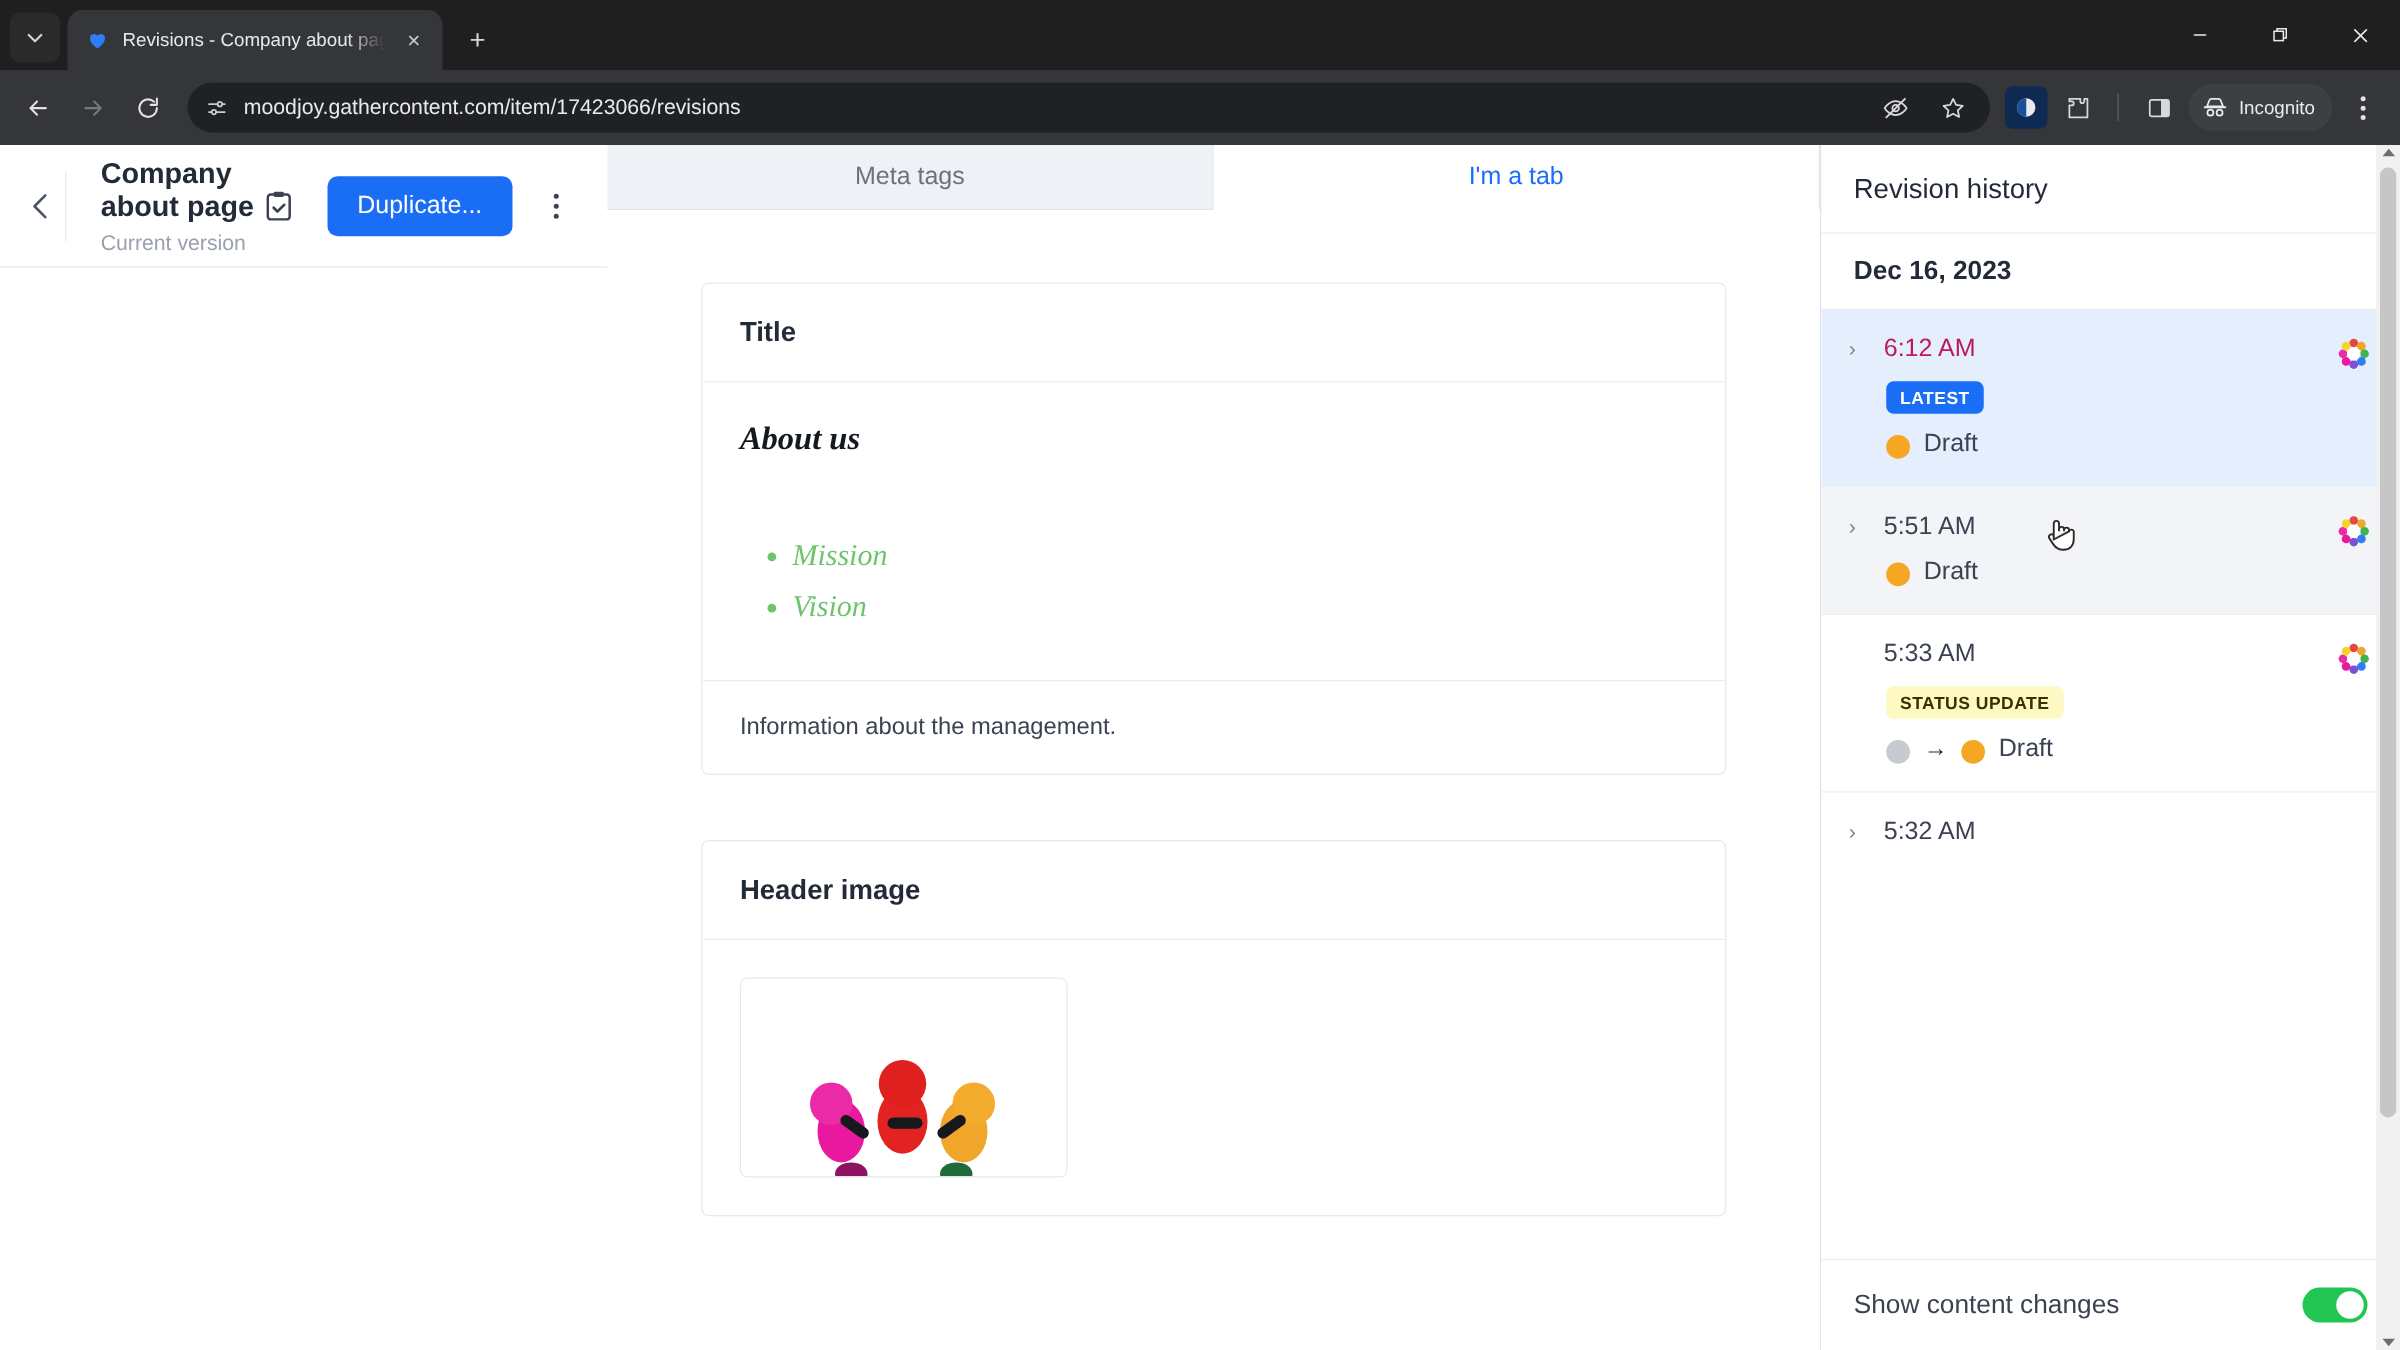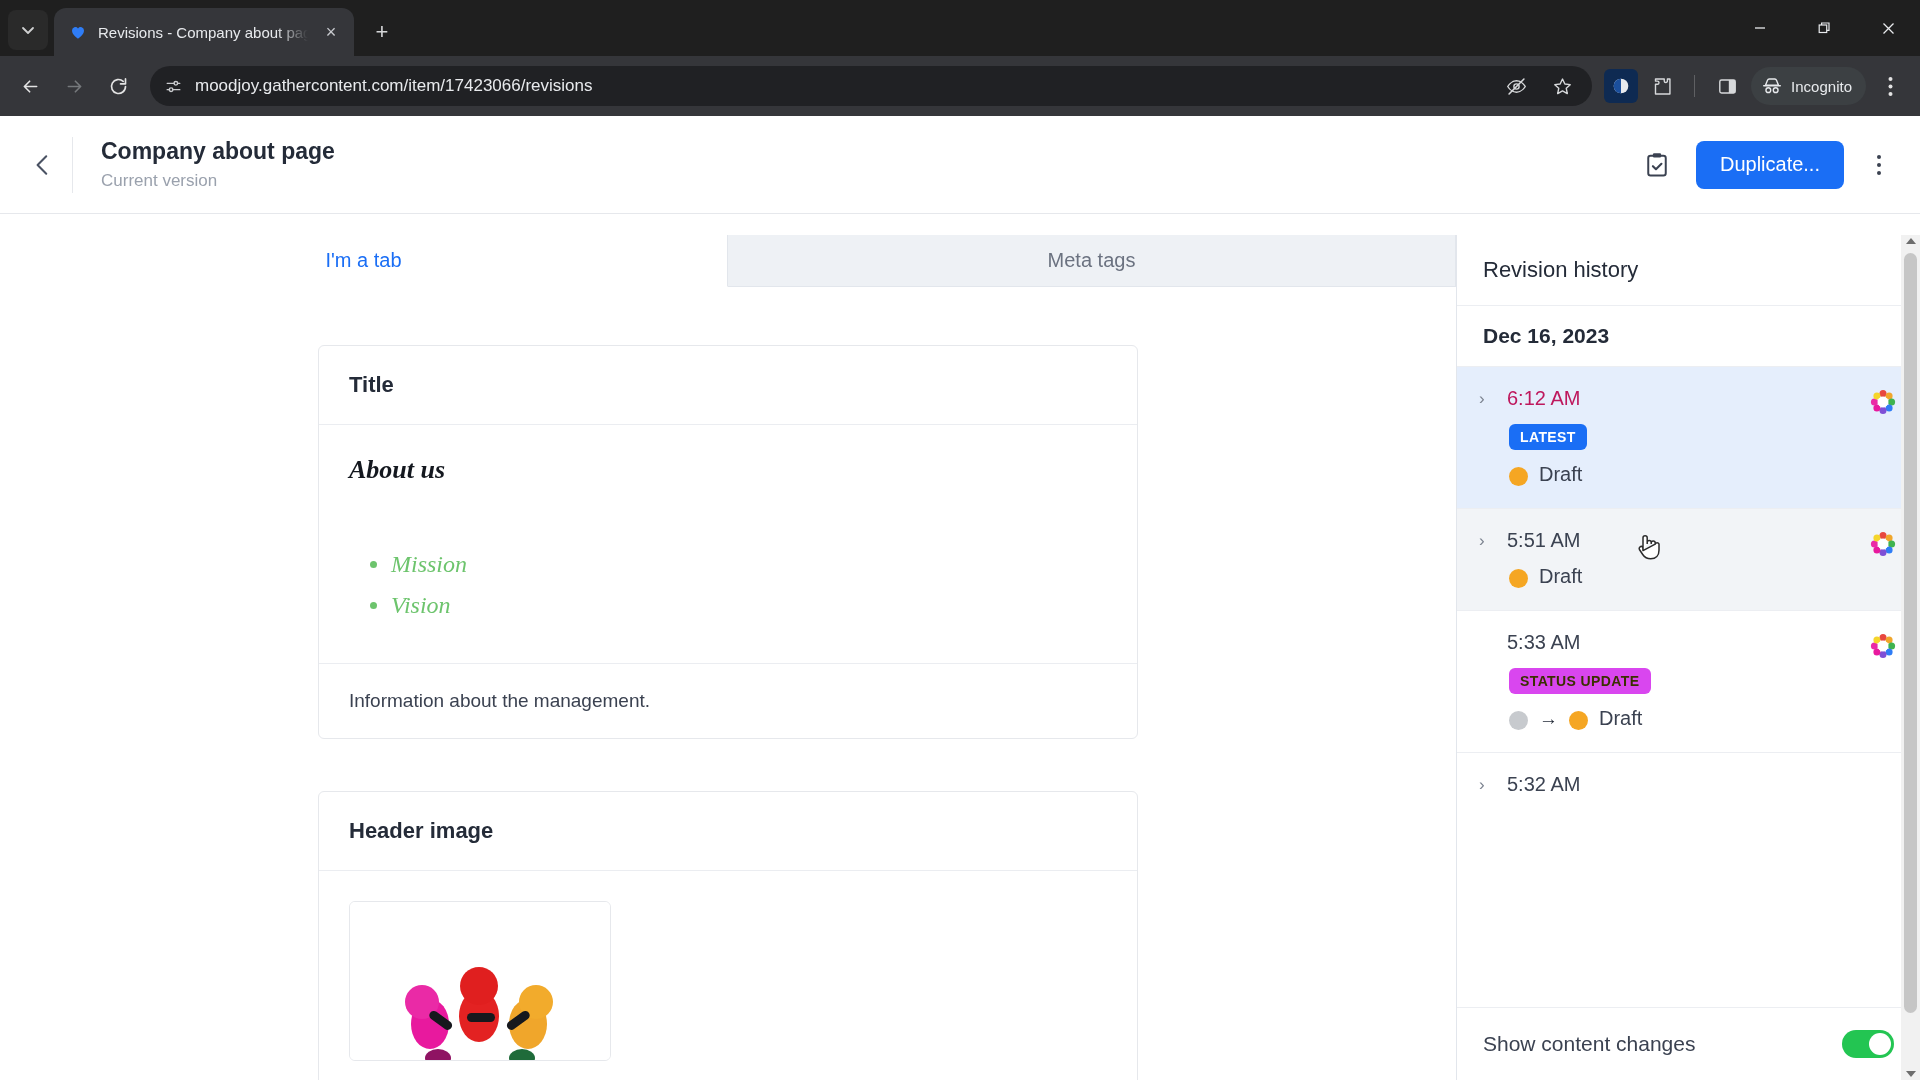--- a/index.html
+++ b/index.html
@@ -60,21 +60,21 @@
   .omni-url { flex: 1 1 auto; color: #e8eaed; font-size: 17px; white-space: nowrap; overflow: hidden; }
   .omni-right { display: flex; align-items: center; gap: 6px; flex: 0 0 auto; }
   .tb-sep { width: 1px; height: 22px; background: #5f6063; margin: 0 8px; }
   .profile-pill {
     height: 38px; border-radius: 19px; background: #3c4043; display: flex;
     align-items: center; gap: 8px; padding: 0 14px 0 10px; color: #e8eaed; font-size: 15px;
   }
   .ext-chip { width: 34px; height: 34px; border-radius: 6px; display:flex; align-items:center; justify-content:center; }
 
   
-  .page { flex: 1 1 auto; display: flex; flex-direction: column; background: #fff; min-height: 0; gap: 21px; }
+  .page { flex: 1 1 auto; display: flex; flex-direction: row; background: #fff; min-height: 0; }
 
   .apphead {
     height: 98px; background: #fff; border-bottom: 1px solid #e6e8ec;
     display: flex; align-items: center; padding: 0 28px 0 20px; flex: 0 0 98px;
   }
   .back-btn { width: 46px; height: 46px; display: flex; align-items: center; justify-content: center; color: #4a5263; }
   .head-div { width: 1px; height: 56px; background: #e6e8ec; margin: 0 4px 0 6px; }
   .head-titles { margin-left: 24px; display: flex; flex-direction: column; gap: 6px; }
   .head-title { font-size: 23px; font-weight: bold; color: #242b38; }
   .head-sub { font-size: 17px; color: #9aa1ad; }
@@ -143,21 +143,21 @@
   .chev { width: 18px; color: #7b828f; font-size: 17px; flex: 0 0 18px; }
   .chev.blank { visibility: hidden; }
   .rev-time { font-size: 20px; color: #3b4251; }
   .rev.selected .rev-time { color: #be185d; }
   .rosette { position: absolute; right: 24px; top: 22px; width: 26px; height: 26px; }
   .badge {
     display: inline-block; margin: 14px 0 0 30px; padding: 5px 11px;
     border-radius: 6px; font-size: 14px; font-weight: bold; letter-spacing: .4px;
   }
   .badge.latest { background: #1a6ef5; color: #fff; }
-  .badge.status { background: #d946ef; color: #3a3000; }
+  .badge.status { background: #fef9c3; color: #3a3000; }
   .status-row { display: flex; align-items: flex-end; gap: 11px; margin: 13px 0 0 30px; }
   .dot { width: 19px; height: 19px; border-radius: 50%; flex: 0 0 19px; }
   .dot.draft { background: #f5a623; }
   .dot.none { background: #c7cace; }
   .status-txt { font-size: 20px; color: #3b4251; }
   .arrow { color: #242b38; font-size: 19px; }
 
   .panel-foot {
     border-top: 1px solid #eceef2; padding: 22px 26px; display: flex;
     align-items: center; justify-content: space-between; flex: 0 0 auto; background: #fff;
@@ -329,22 +329,22 @@
             <i></i>
             <i></i>
           </div>
       </div>
     </div>
 
     <div class="body-wrap">
 
       <div class="content-col">
         <div class="tabs">
+          <div class="ctab">Meta tags</div>
           <div class="ctab active">I'm a tab</div>
-          <div class="ctab">Meta tags</div>
         </div>
 
         <div class="scroll-area">
 
           <div class="card">
             <div class="card-head">
               <h3>Title</h3>
             </div>
             <div class="card-body">
               <div class="rt-h">About us</div>

